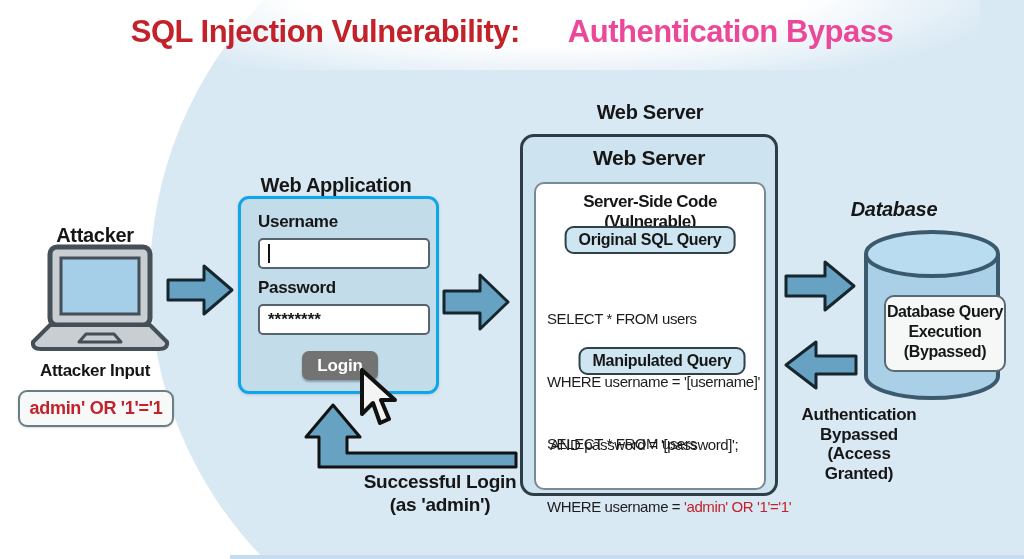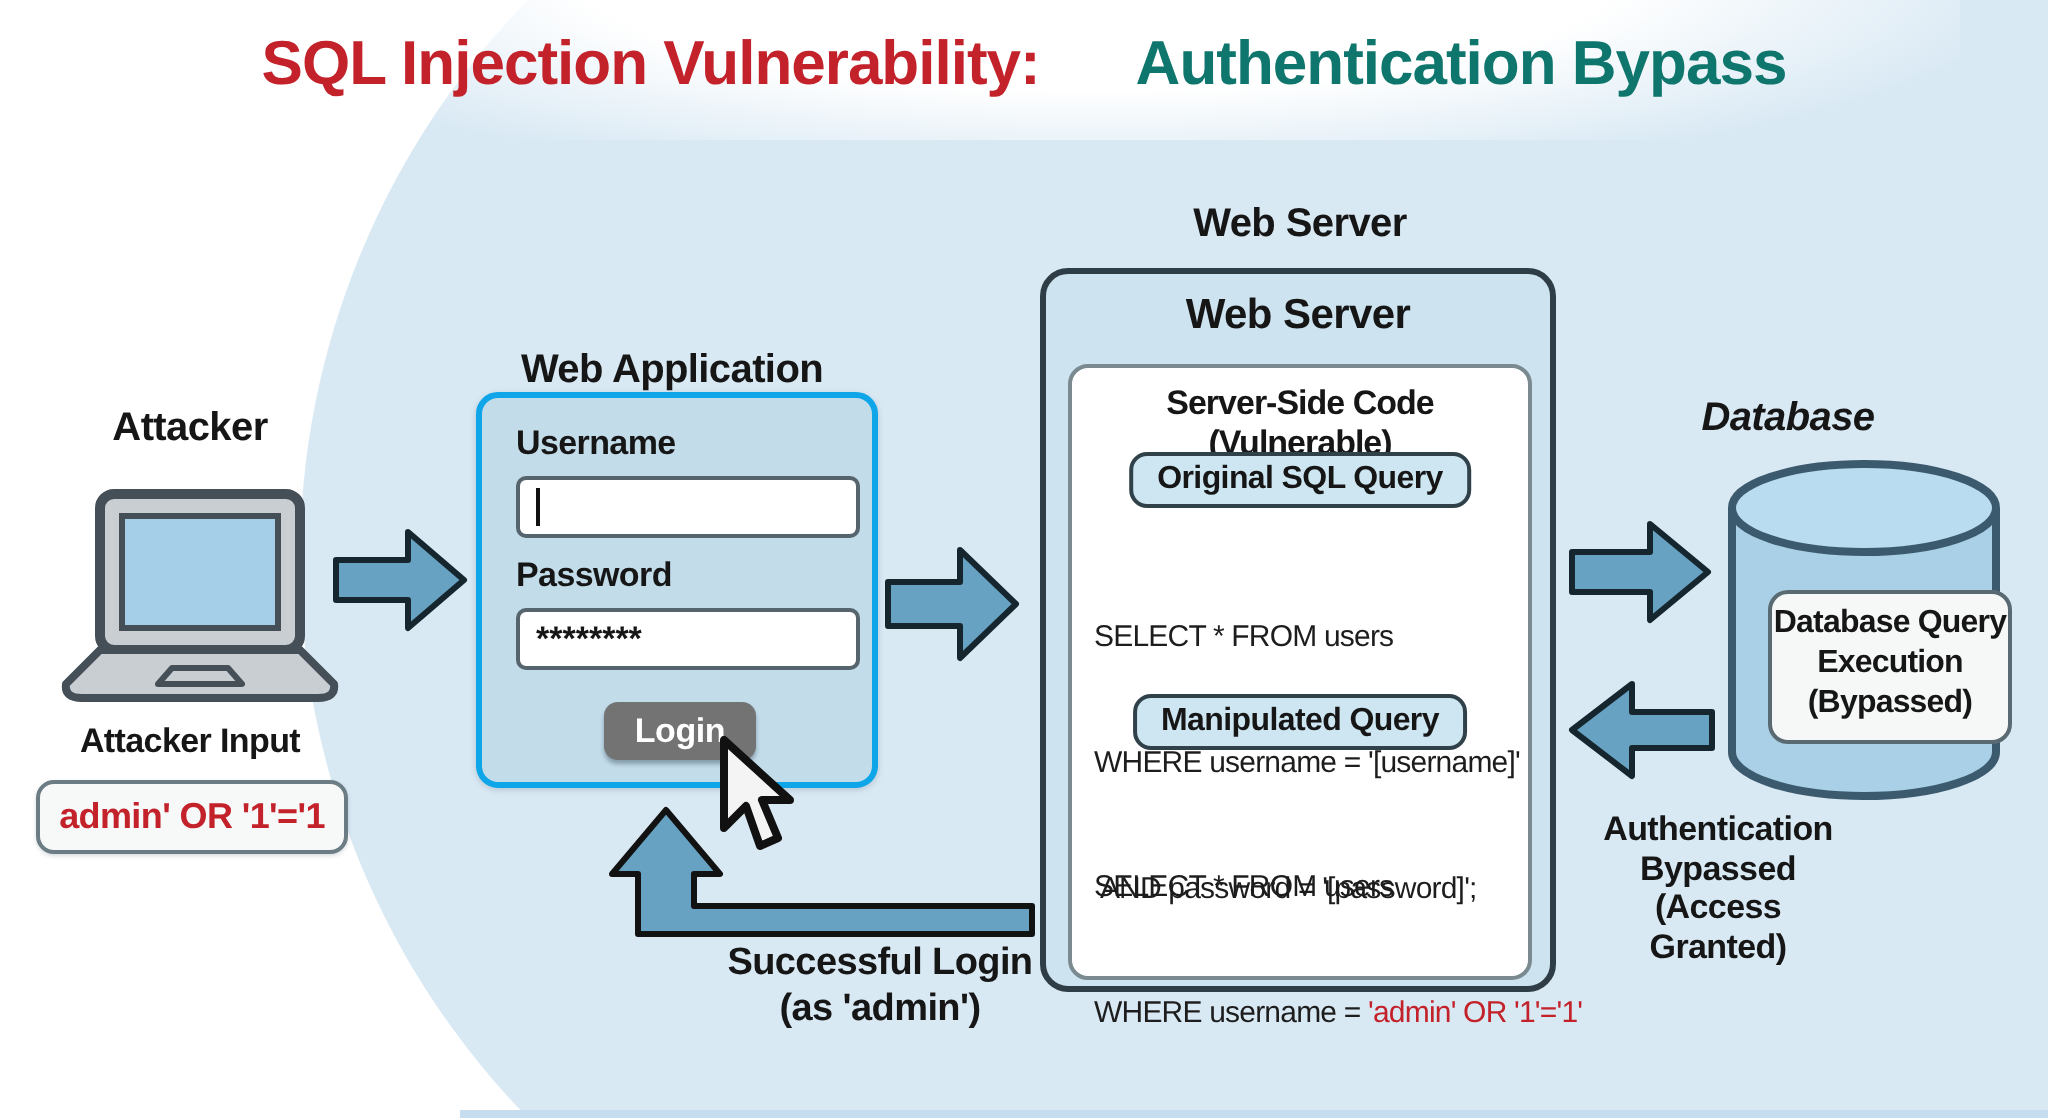--- a/index.html
+++ b/index.html
@@ -17,21 +17,21 @@
     background:radial-gradient(ellipse 55% 70% at 50% 45%, #ffffff 55%, rgba(255,255,255,0) 100%);}
   .bottom-strip{position:absolute;left:230px;right:0;bottom:0;height:4px;background:#c6ddef;}
 
   .abs{position:absolute;}
   .center{text-align:center;}
 
   
   .main-title{left:0;top:14px;width:1024px;text-align:center;
     font-size:31px;font-weight:bold;letter-spacing:-0.5px;white-space:nowrap;}
   .title-red{color:#c3222a;}
-  .title-black{color:#0f766e;margin-left:41px;}
+  .title-black{color:#ec4899;margin-left:41px;}
 
   .sec-label{font-weight:bold;font-size:20px;letter-spacing:-0.3px;}
   .small-label{font-weight:bold;font-size:17px;letter-spacing:-0.3px;}
 
   
   .payload-box{left:18px;top:390px;width:152px;height:33px;background:#f7f9f9;
     border:2px solid #6c7c84;border-radius:9px;line-height:33px;text-align:center;
     font-weight:bold;font-size:18px;color:#c3222a;letter-spacing:-0.3px;
     box-shadow:0 1px 2px rgba(40,60,80,.18);}
 
@@ -77,21 +77,21 @@
 <body>
 
 <div class="stage">
 
   <div class="bg-blob"></div>
   <div class="bg-top-glow"></div>
   <div class="bottom-strip"></div>
 
   <div class="abs main-title"><span class="title-red">SQL Injection Vulnerability:</span><span class="title-black"> Authentication Bypass</span></div>
 
-  <div class="abs sec-label center" style="left:20px;top:203px;width:150px;">Attacker</div>
+  <div class="abs sec-label center" style="left:20px;top:224px;width:150px;">Attacker</div>
 
   <svg class="abs" style="left:28px;top:243px;" width="142" height="116" viewBox="0 0 142 116">
     <rect x="22" y="4" width="100" height="78" rx="7" fill="#c9ced2" stroke="#454f57" stroke-width="5"></rect>
     <rect x="33" y="15" width="78" height="56" fill="#a5cfe9" stroke="#454f57" stroke-width="3"></rect>
     <path d="M22,82 L122,82 L139,99 Q140,106 131,106 L13,106 Q4,106 5,99 Z" fill="#c9ced2" stroke="#454f57" stroke-width="4" stroke-linejoin="round"></path>
     <path d="M58,91 L86,91 L93,99 L51,99 Z" fill="#c9ced2" stroke="#454f57" stroke-width="3" stroke-linejoin="round"></path>
   </svg>
 
   <div class="abs small-label center" style="left:15px;top:361px;width:160px;">Attacker Input</div>
   <div class="abs payload-box">admin' OR '1'='1</div>
@@ -130,21 +130,21 @@
     <div class="ws-inner">
       <div class="ws-heading">Server-Side Code (Vulnerable)</div>
 
       <div class="query-pill" style="top:42px;">Original SQL Query</div>
       <div class="code-block" style="top:82px;">
         <div>SELECT * FROM users</div>
         <div>WHERE username = '[username]'</div>
         <div> AND password = '[password]';</div>
       </div>
 
-      <div class="query-pill" style="top:163px;">Manipulated Query</div>
+      <div class="query-pill" style="top:163px;margin-left:12px;">Manipulated Query</div>
       <div class="code-block" style="top:207px;">
         <div>SELECT * FROM users</div>
         <div><span>WHERE username = </span><span class="inj">'admin' OR '1'='1'</span></div>
         
       </div>
     </div>
   </div>
 
   <svg class="abs" style="left:784px;top:258px;" width="74" height="56" viewBox="0 0 74 56">
     <polygon points="2,18 41,18 41,4 70,28 41,52 41,38 2,38" fill="#68a2c2" stroke="#16262e" stroke-width="3" stroke-linejoin="round"></polygon>

